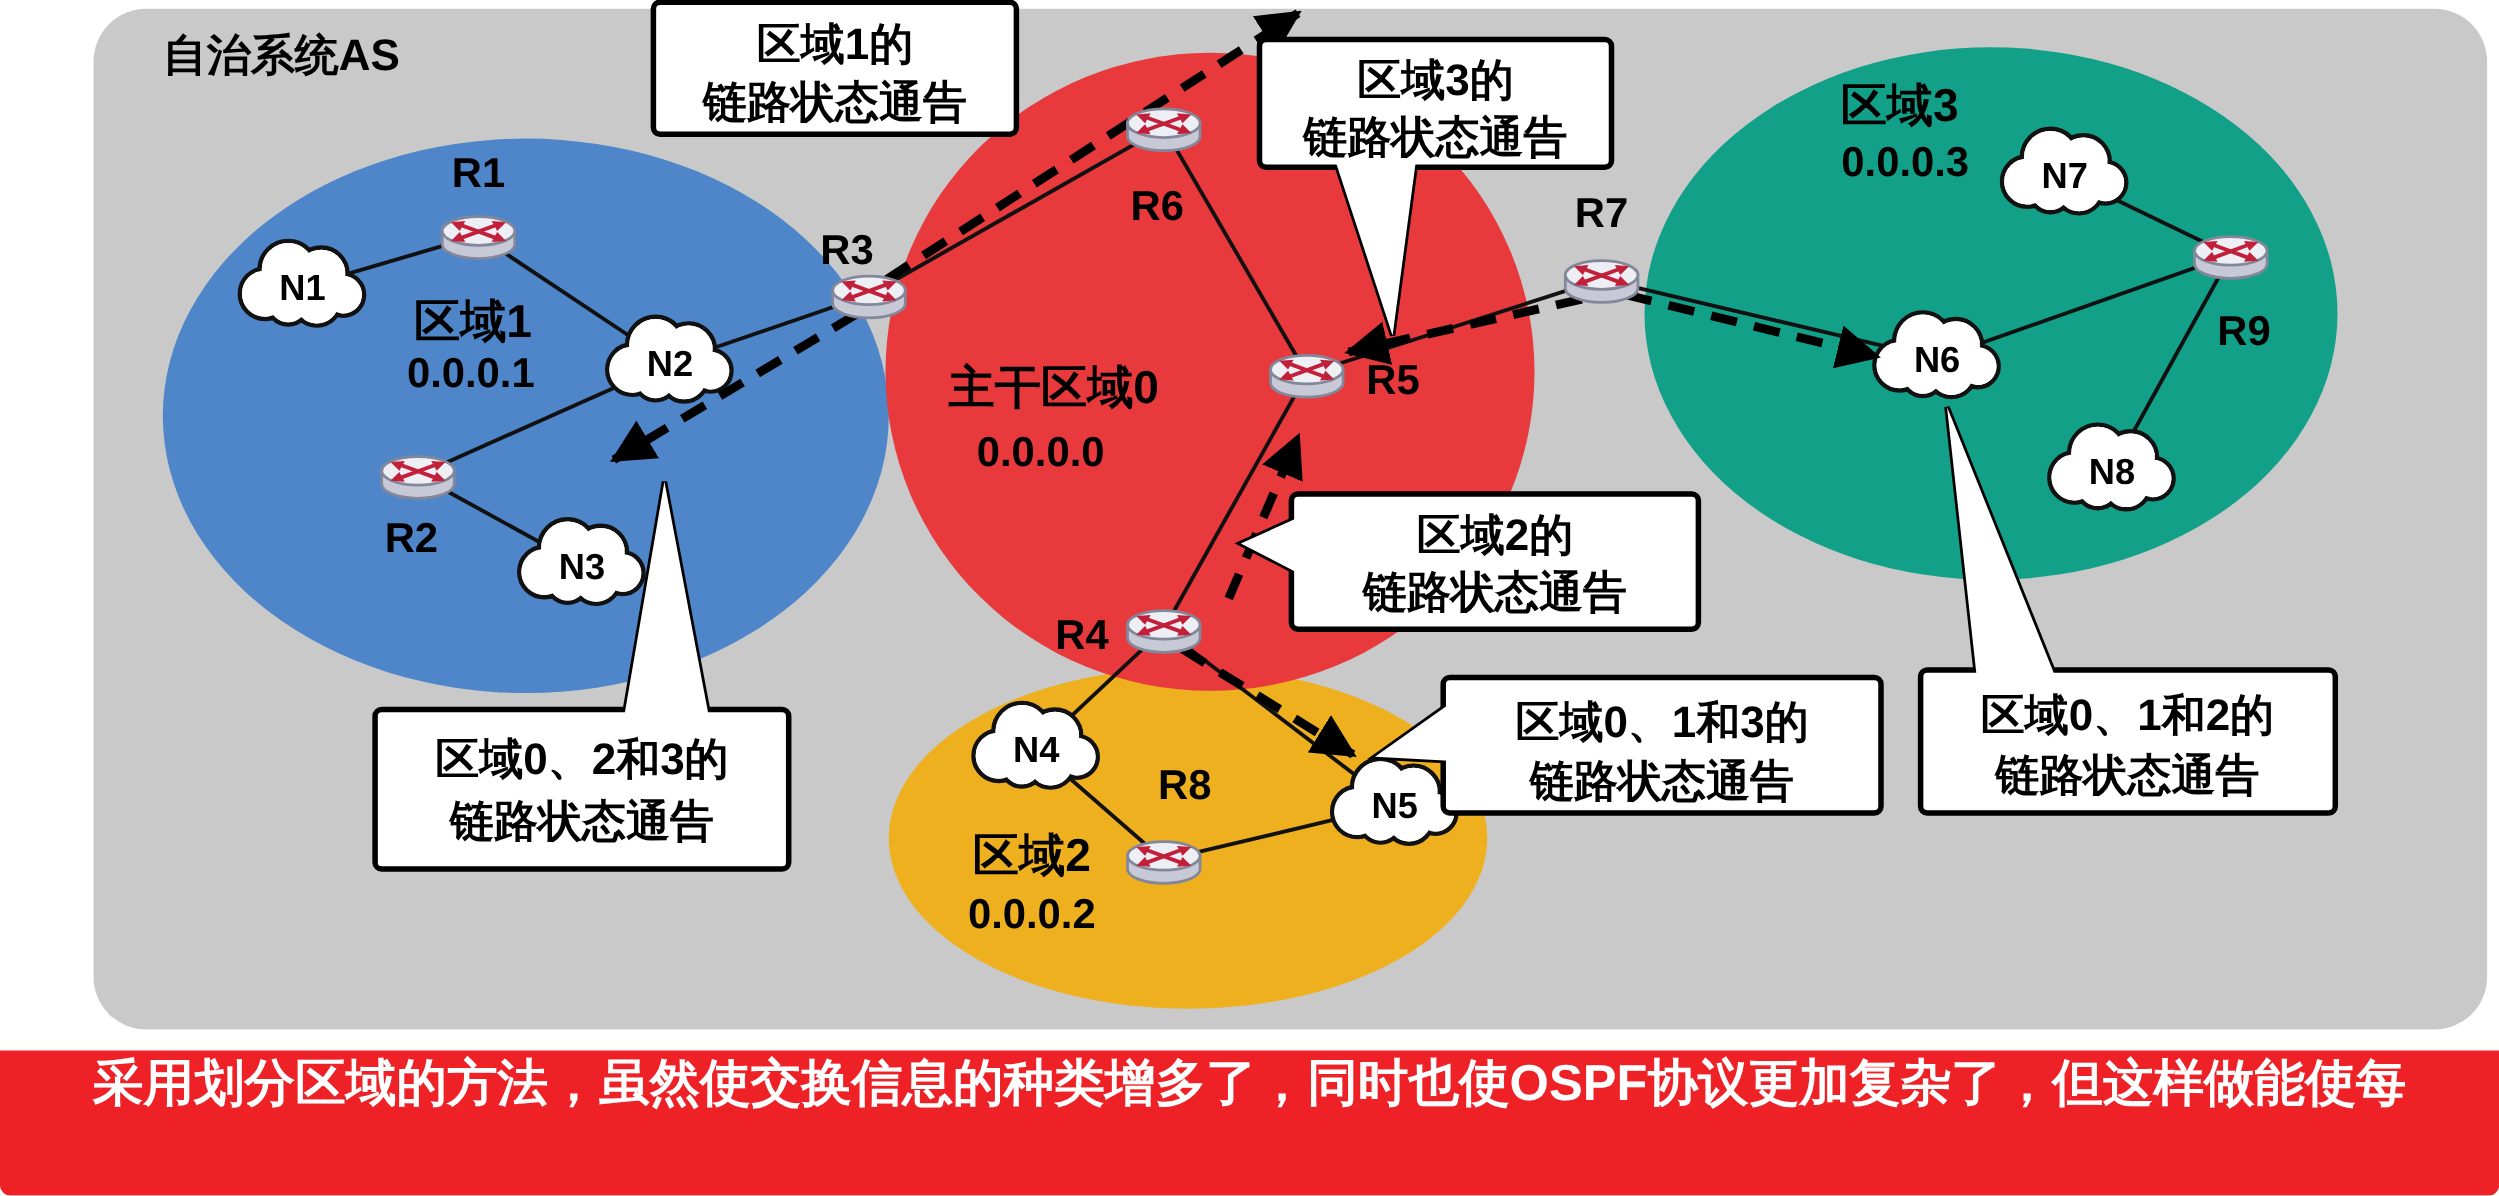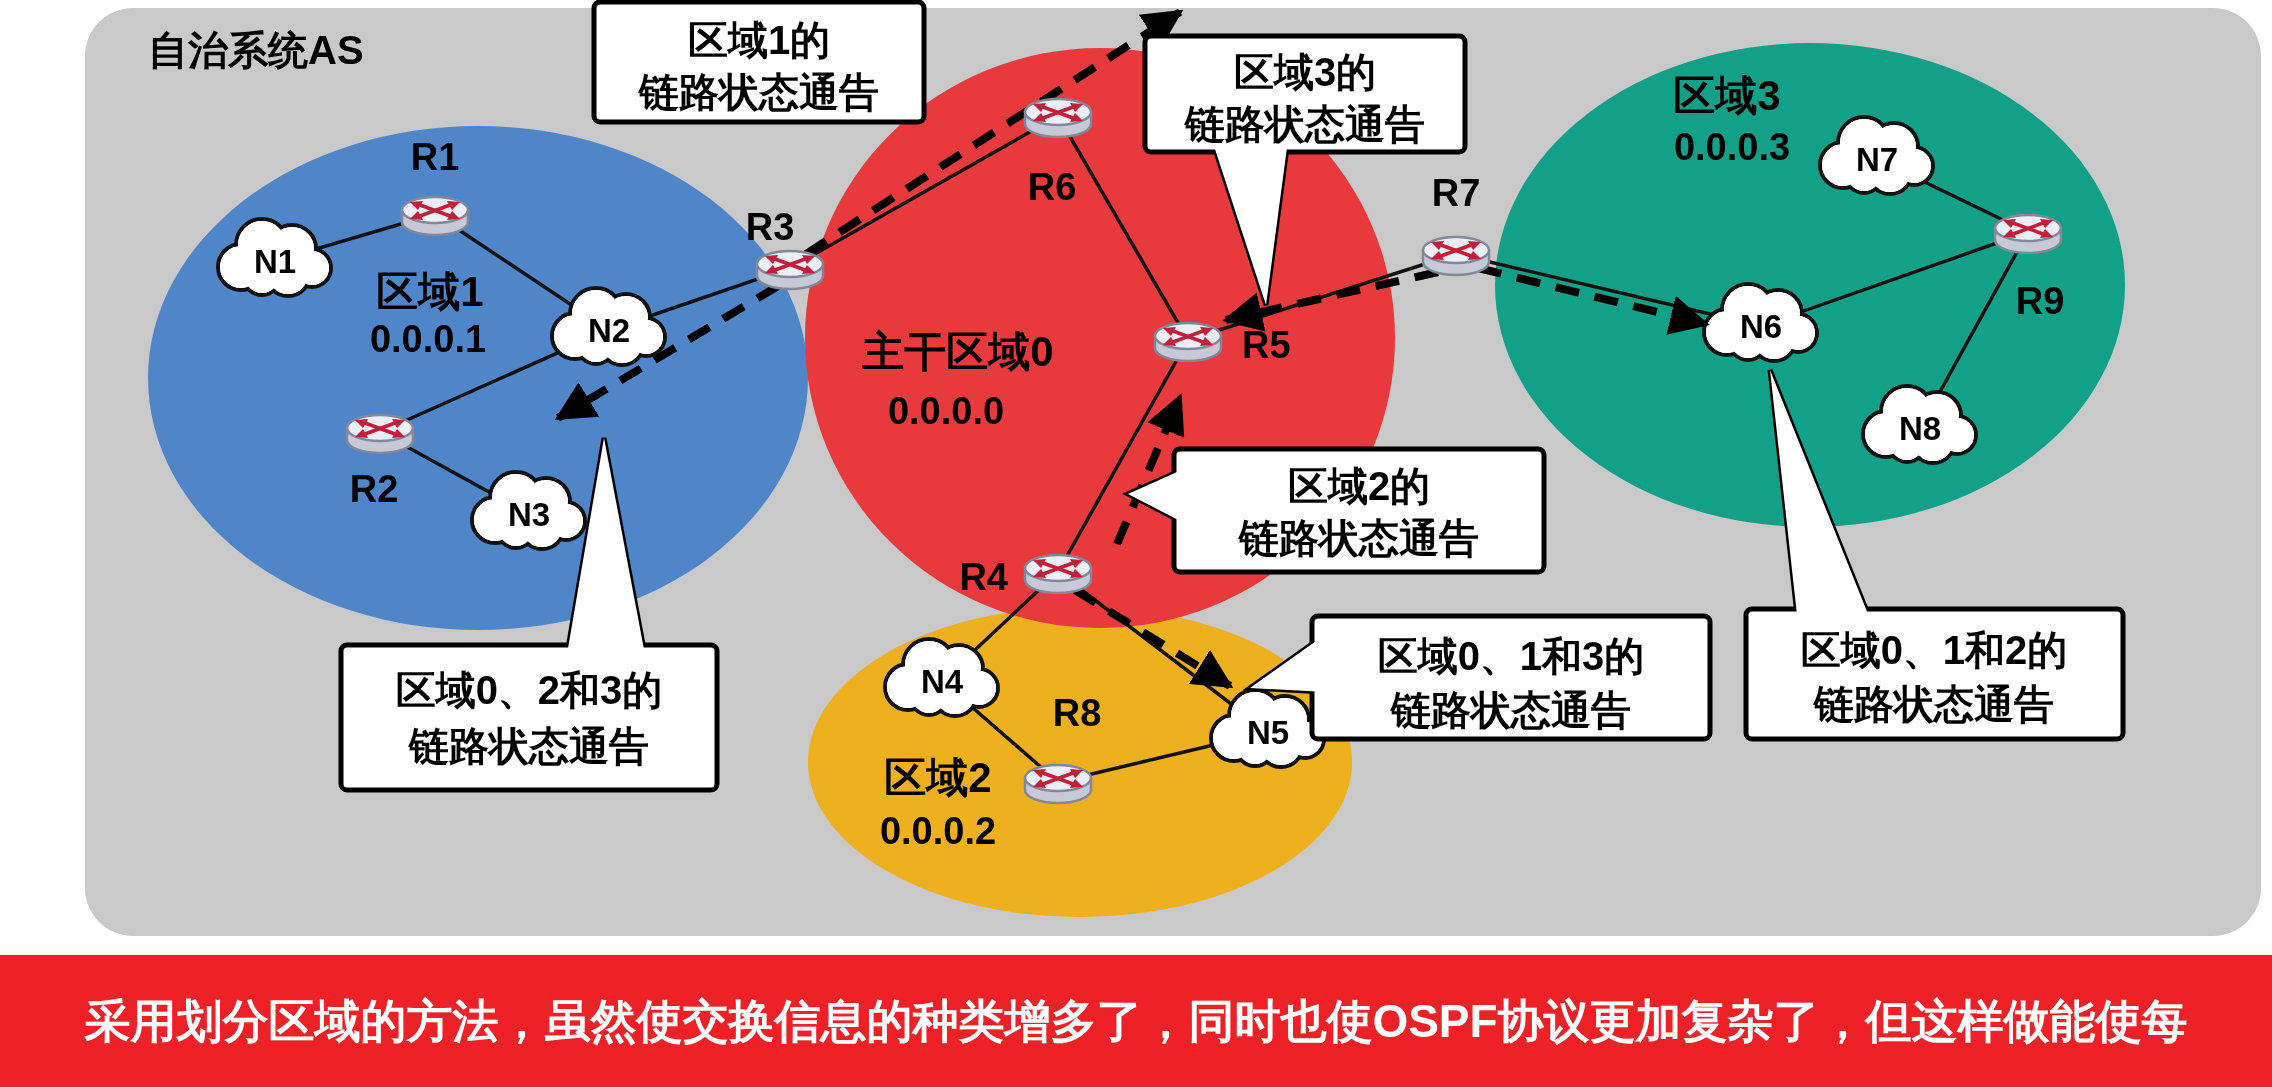--- a/index.html
+++ b/index.html
@@ -1,33 +1,33 @@
 <!DOCTYPE html>
 <html><head>
 <meta charset="utf-8">
 <style>
   html,body{margin:0;padding:0;background:#fff;}
   .stage{position:relative;width:2272px;height:1087px;background:#fff;overflow:hidden;
-         font-family:"Liberation Sans","DejaVu Sans",sans-serif;}
+         font-family:"Liberation Sans","DejaVu Sans",sans-serif;border-radius:10px;}
   svg{display:block;}
   svg text{font-family:"Liberation Sans","DejaVu Sans",sans-serif;fill:#000;}
   .as-label{font-size:40px;font-weight:bold;}
   .area-name{font-size:42px;font-weight:bold;text-anchor:middle;}
   .area-addr{font-size:38px;font-weight:bold;text-anchor:middle;}
   .router-label{font-size:38px;font-weight:bold;text-anchor:middle;}
   .net-label{font-size:33px;font-weight:bold;text-anchor:middle;}
   .links line{stroke:#111;stroke-width:3.5;}
   .lsa line{stroke:#000;stroke-width:8;stroke-dasharray:24 16;}
   .callout-box{fill:#ffffff;stroke:#000;stroke-width:5;}
   .wedge{fill:#ffffff;stroke:#000;stroke-width:5;}
   .wedge-cover{fill:#ffffff;stroke:none;}
   .callout-text{font-size:40px;font-weight:bold;text-anchor:middle;}
   .banner{position:absolute;left:0;top:955px;width:2272px;height:132px;background:#ee2226;
           color:#fff;font-weight:bold;font-size:46px;line-height:1.28;display:flex;
-          flex-direction:column;justify-content:center;align-items:center;white-space:nowrap;}
+          flex-direction:column;align-items:center;white-space:nowrap;}
 </style>
 </head>
 <body>
 
 <div class="stage">
   <svg width="2272" height="955" viewBox="0 0 2272 955">
     <defs>
       <marker id="arrowhead" viewBox="0 0 10 10" refX="9" refY="5" markerWidth="5" markerHeight="5" orient="auto">
         <path d="M0,0 L10,5 L0,10 Z" fill="#000"></path>
       </marker>

